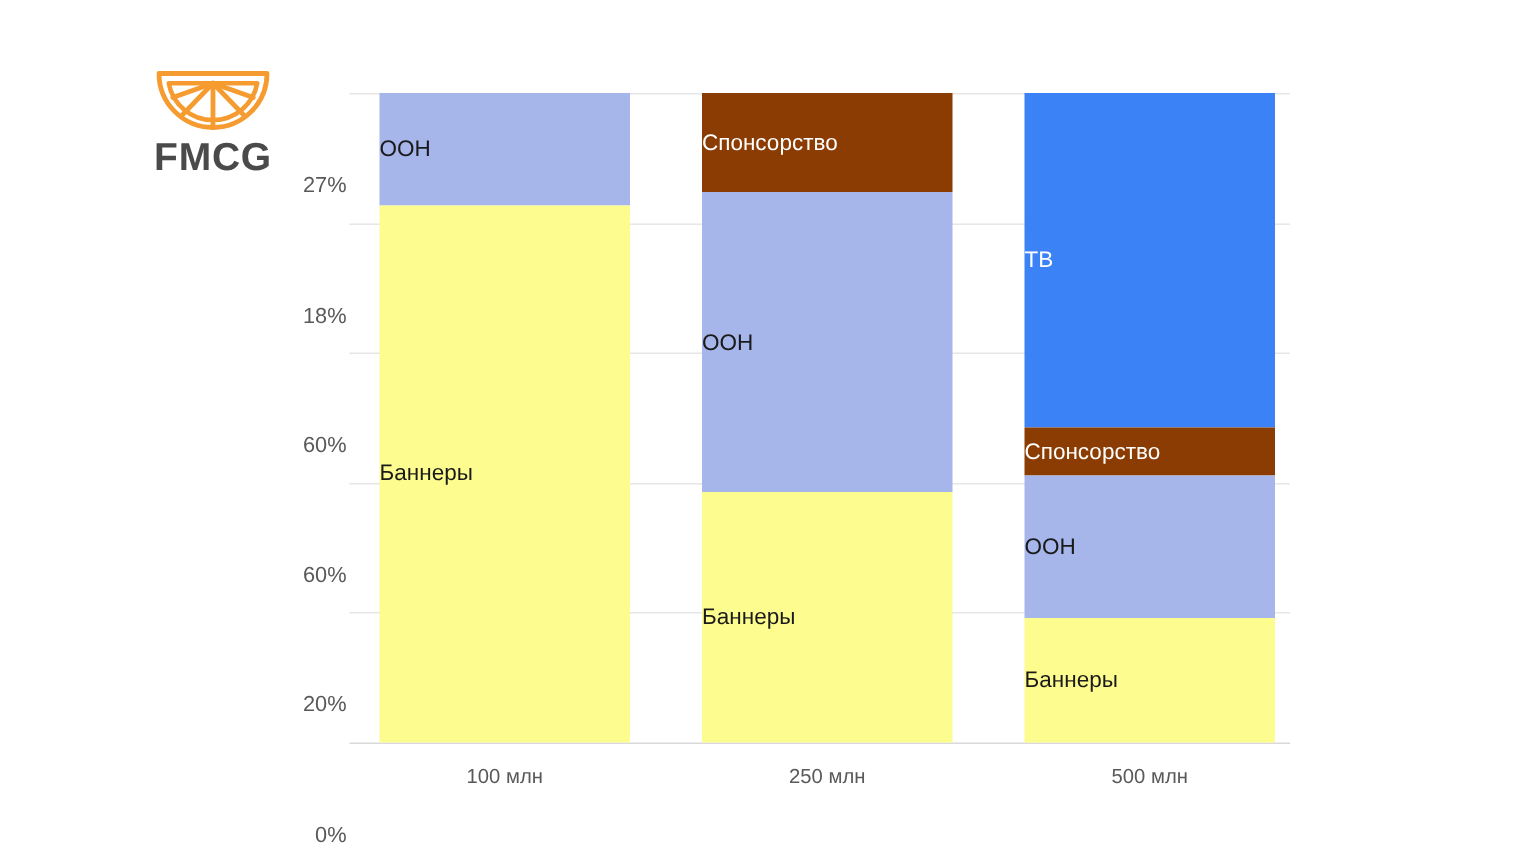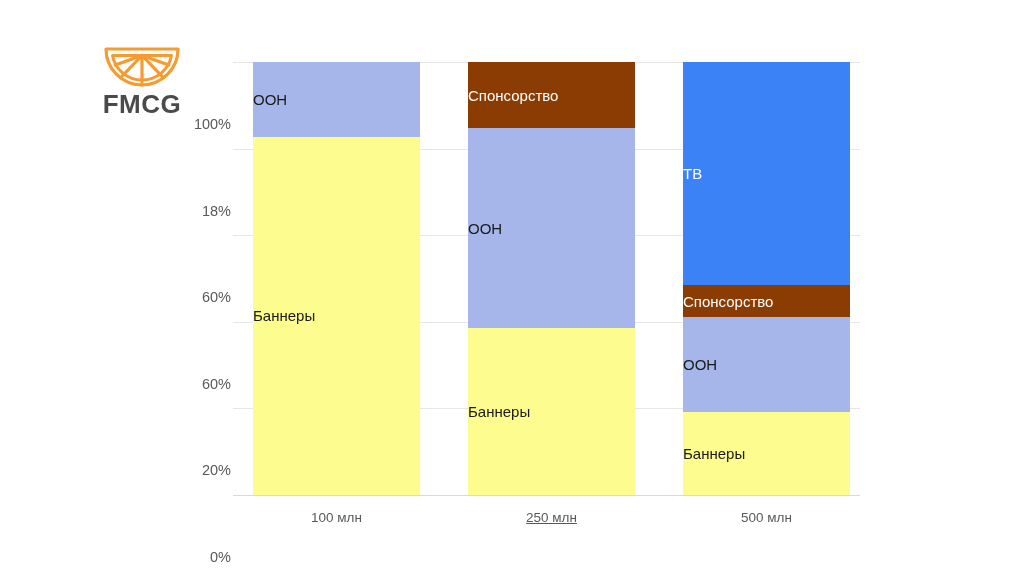--- a/index.html
+++ b/index.html
@@ -132,21 +132,21 @@
 </div>
 
 <div id="chart">
 
   <div id="y-axis">
       <div class="ytick-label" style="top: 495px; right: auto; left: 0px; position: absolute;">0%</div>
       <div class="ytick-label" style="top: 408.4px; right: auto; left: 0px; position: absolute;">20%</div>
       <div class="ytick-label" style="top: 321.8px; right: auto; left: 0px; position: absolute;">60%</div>
       <div class="ytick-label" style="top: 235.2px; right: auto; left: 0px; position: absolute;">60%</div>
       <div class="ytick-label" style="top: 148.6px; right: auto; left: 0px; position: absolute;">18%</div>
-      <div class="ytick-label" style="top: 62px; right: auto; left: 0px; position: absolute;">100%</div>
+      <div class="ytick-label" style="top: 62px; right: auto; left: 0px; position: absolute;">27%</div>
     </div>
 
   <div id="plot">
       <div class="gridline baseline" style="top: 433px;"></div>
       <div class="gridline" style="top: 346.4px;"></div>
       <div class="gridline" style="top: 259.8px;"></div>
       <div class="gridline" style="top: 173.2px;"></div>
       <div class="gridline" style="top: 86.6px;"></div>
       <div class="gridline" style="top: 0px;"></div>
       <div class="bar" style="left: 0px;">
@@ -179,16 +179,16 @@
           <span class="seg-label">ООН</span>
         </div>
         <div class="seg" style="flex: 0 0 83.136px; height: 83.136px; background: rgb(253, 252, 142); color: rgb(26, 26, 26);">
           <span class="seg-label">Баннеры</span>
         </div>
       </div>
     </div>
 
   <div id="x-axis">
       <div class="xtick-label" style="left: 253px;">100 млн</div>
-      <div class="xtick-label" style="left: 468px; text-decoration: underline;">250 млн</div>
+      <div class="xtick-label" style="left: 468px;">250 млн</div>
       <div class="xtick-label" style="left: 683px;">500 млн</div>
     </div>
 </div>
 
 </body></html>

